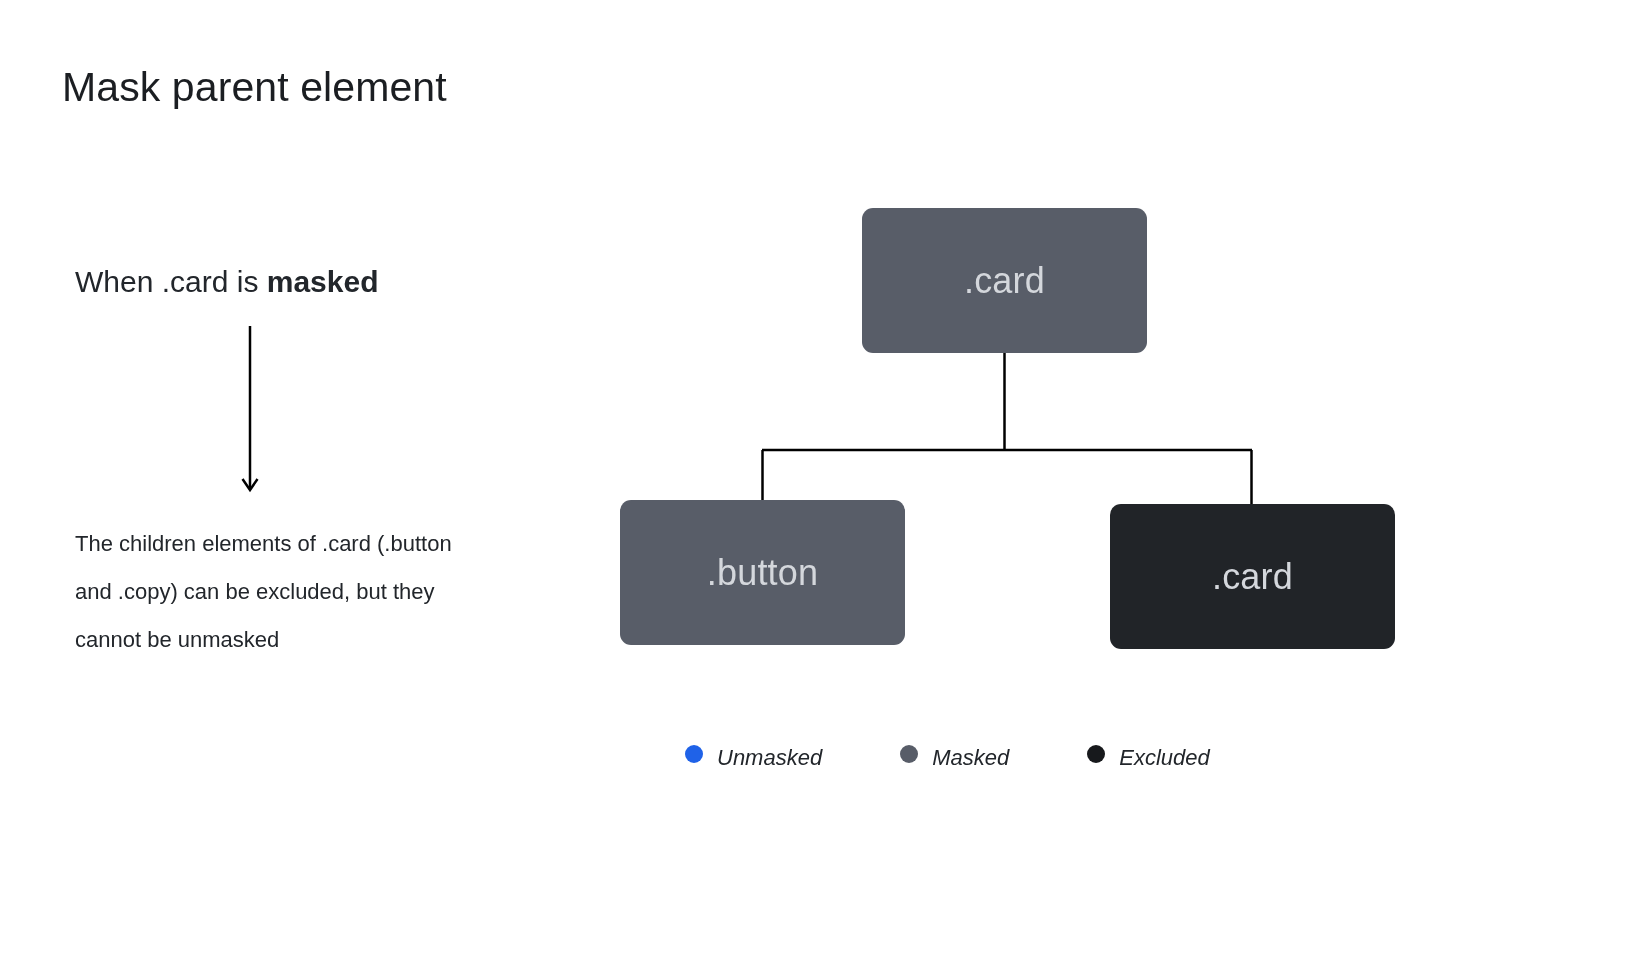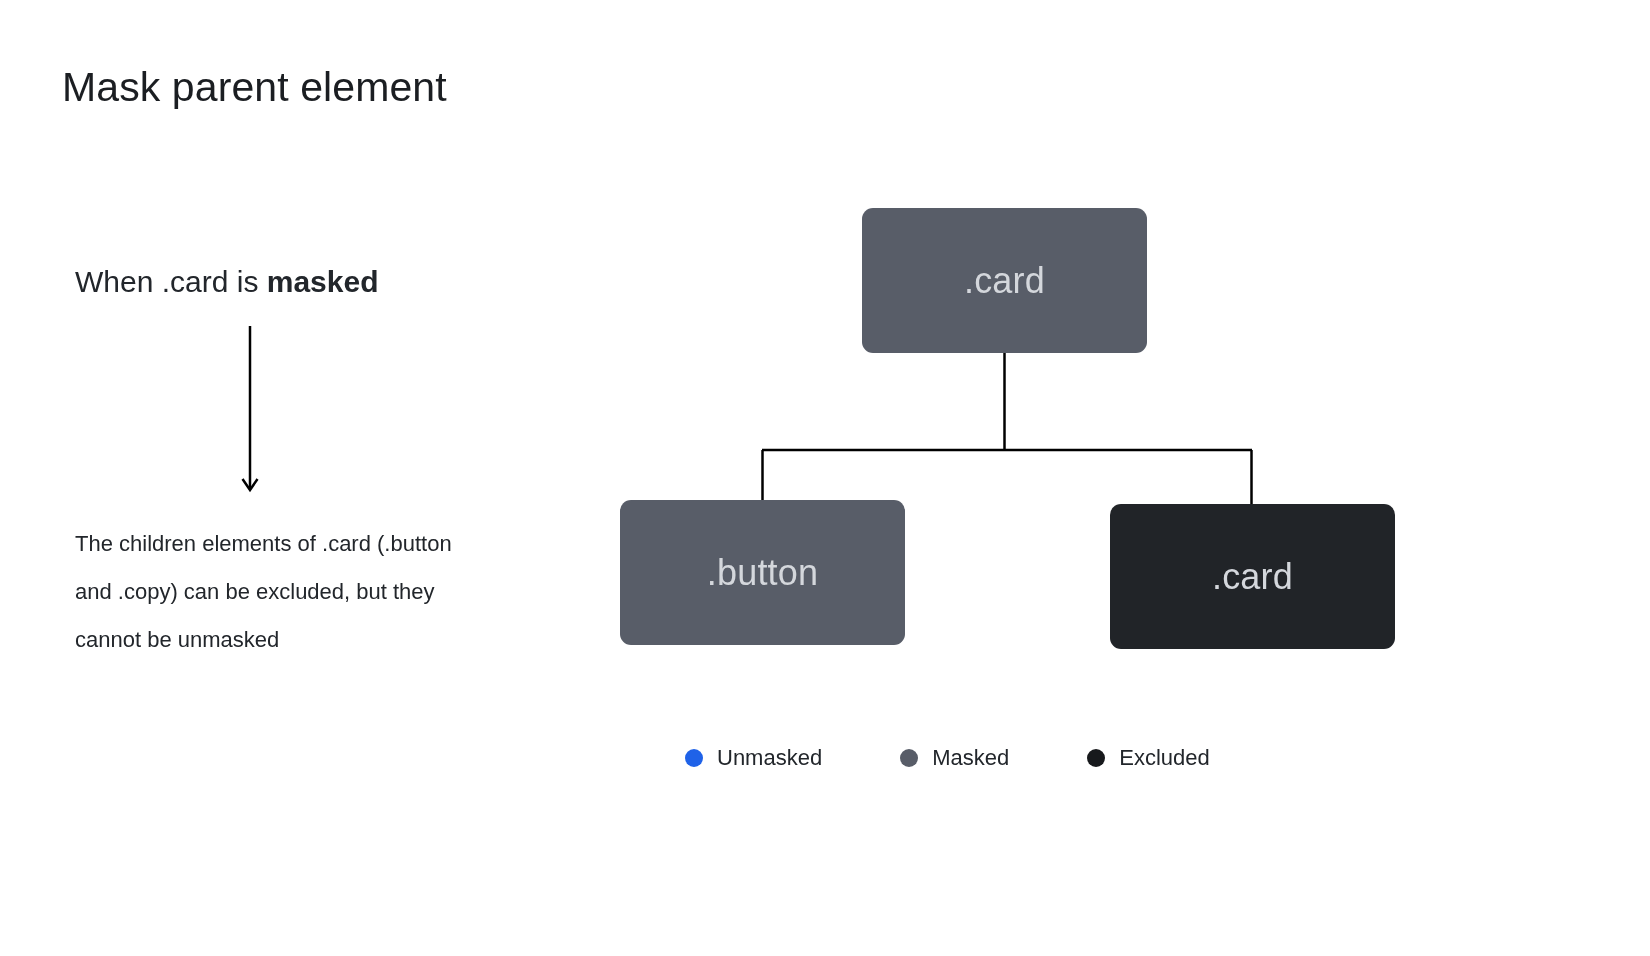--- a/index.html
+++ b/index.html
@@ -134,22 +134,23 @@
   
   .legend {
     position: absolute;
     left: 125px;
     top: 565px;
     display: flex;
     align-items: center;
   }
   .legend-item {
     display: flex;
-    align-items: center;
+    align-items: flex-start;
     margin-right: 78px;
+    font-style: italic;
   }
   .legend-item:last-child {
     margin-right: 16px;
   }
   .legend-dot {
     width: 18px;
     height: 18px;
     border-radius: 50%;
     margin-right: 14px;
     flex: none;

